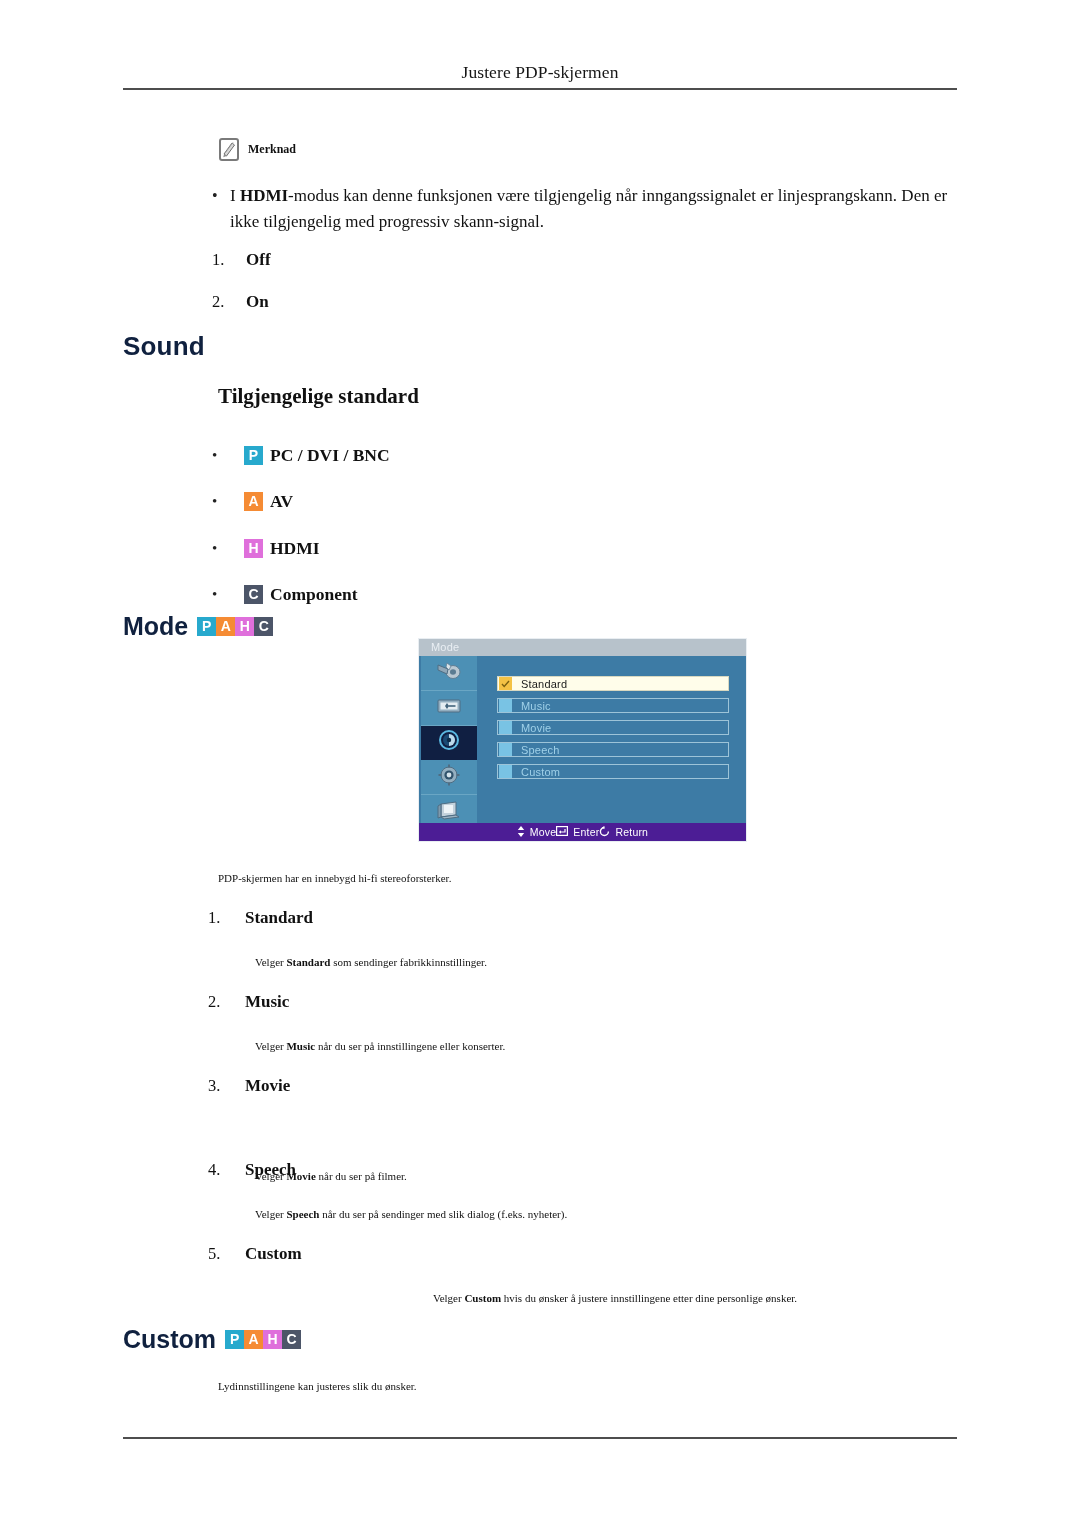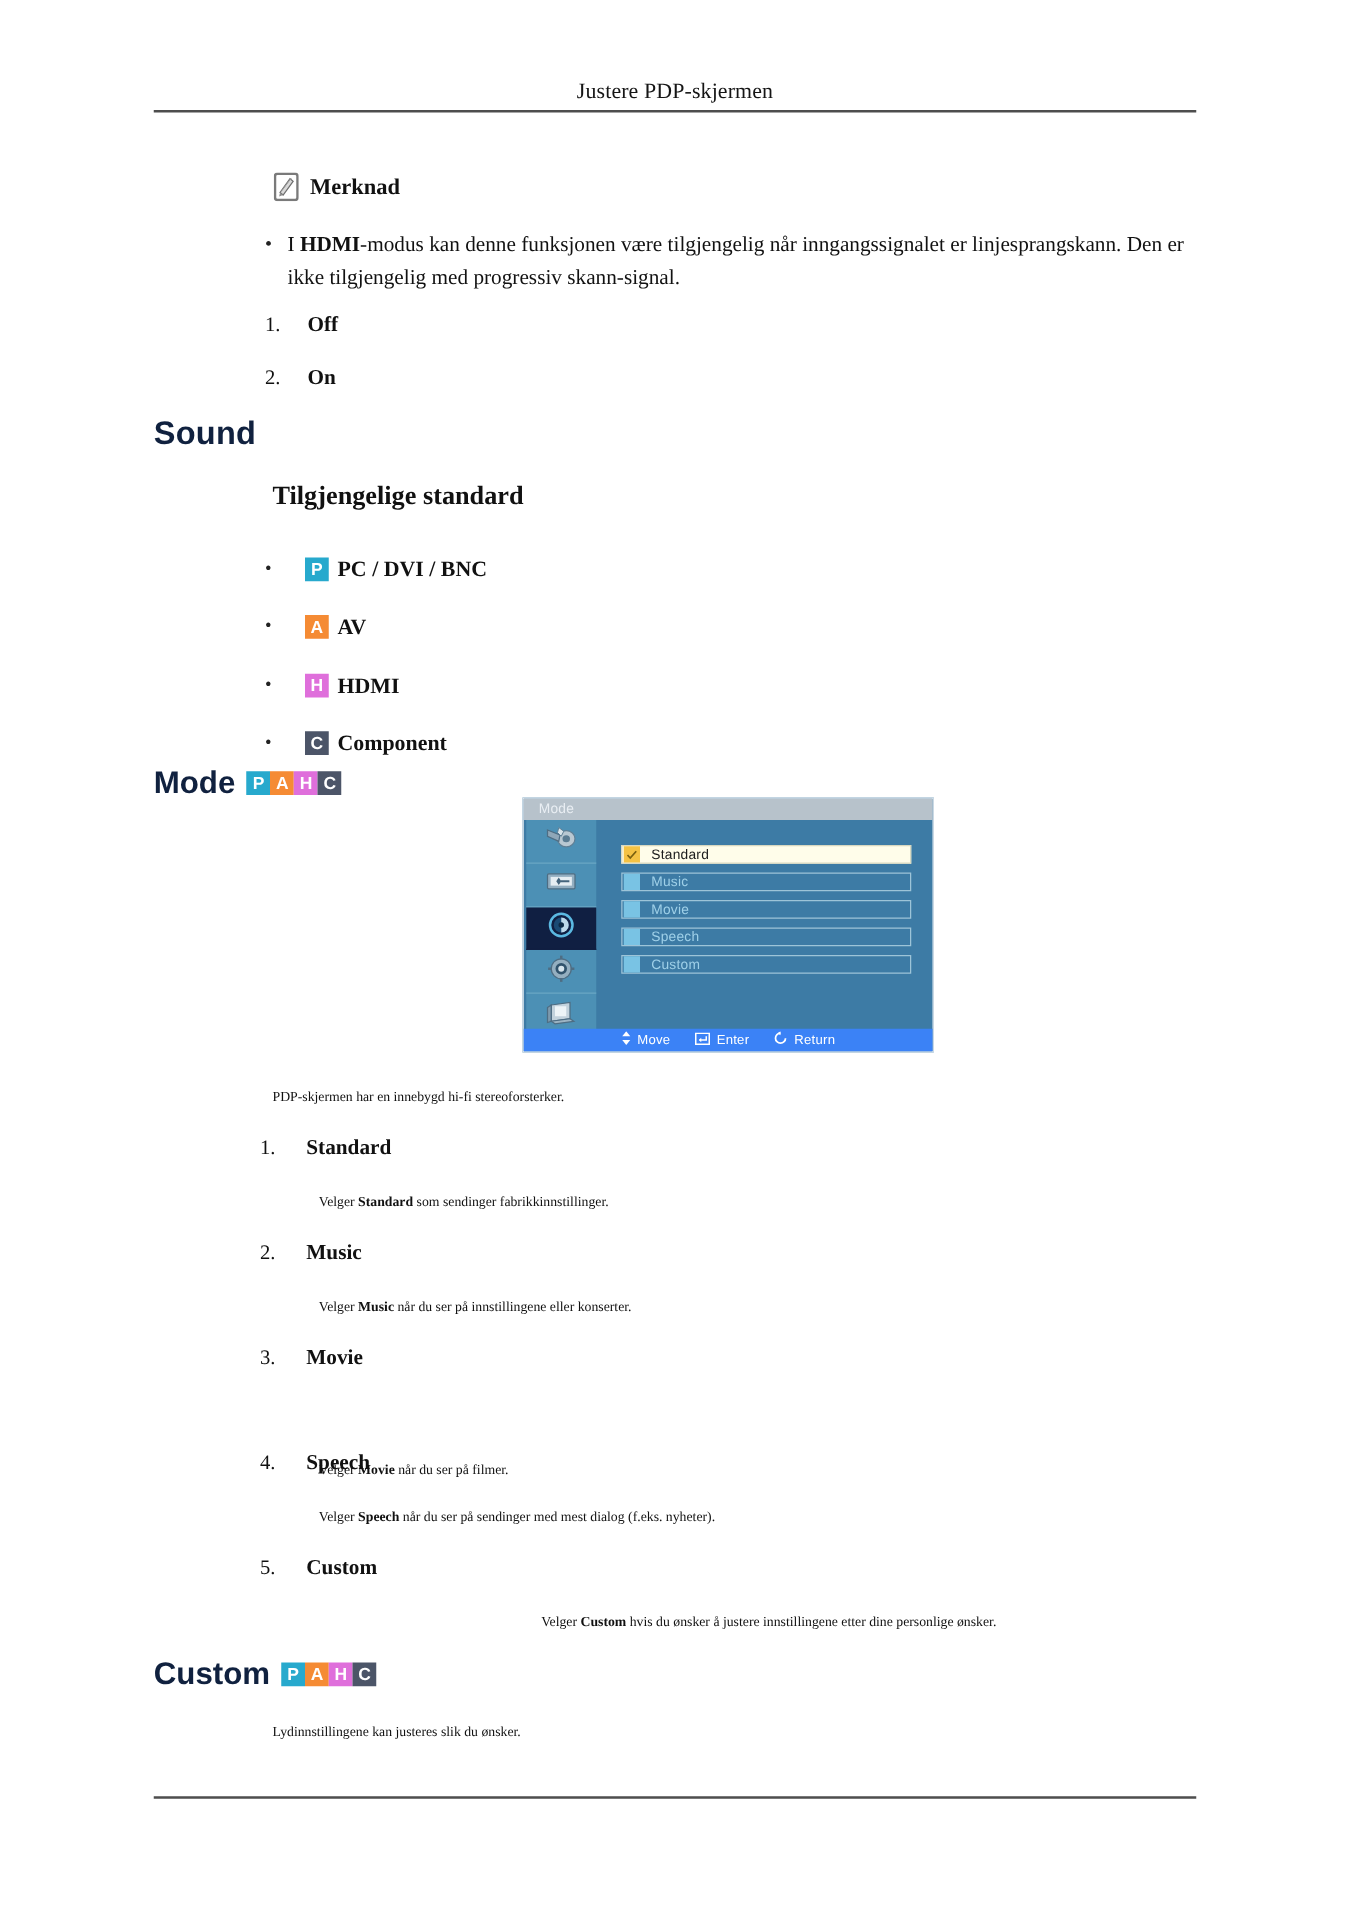--- a/index.html
+++ b/index.html
@@ -65,21 +65,21 @@
   .note-icon {
     width: 20px;
     height: 23px;
     position: relative;
     display: inline-block;
   }
   .note-icon svg { display: block; }
   .note-label {
     font-family: "Liberation Serif", "DejaVu Serif", serif;
     font-weight: bold;
-    font-size: 18px;
+    font-size: 12px;
     color: #111;
   }
 
   .bullet-row {
     position: absolute;
     display: flex;
     align-items: flex-start;
   }
   .bullet-dot {
     width: 18px;
@@ -279,25 +279,24 @@
     border: 1px solid #9dc4d8;
   }
   .osd-row.unsel .chk { background: #79c3e4; }
   .osd-row.unsel .lbl { color: #9fd0e8; }
 
   .osd-foot {
     position: absolute;
     left: 0; bottom: 0;
     width: 100%;
     height: 18px;
-    background: #3b82f6;
+    background: #4c1d95;
     display: flex;
     align-items: center;
     justify-content: center;
-    gap: 20px;
   }
   .osd-foot .fitem {
     display: flex;
     align-items: center;
     gap: 5px;
     font-size: 10.5px;
     color: #ffffff;
     letter-spacing: .2px;
   }
 
@@ -541,21 +540,21 @@
   </div>
   <div class="para" style="left:255px; top:1164px; width:680px;">
     <span>Velger </span><b>Movie</b><span> når du ser på filmer.</span>
   </div>
 
   <div class="n-entry" style="left:208px; top:1160px;">
     <span class="n-i">4.</span>
     <span class="n-t">Speech</span>
   </div>
   <div class="para" style="left:255px; top:1202px; width:700px;">
-    <span>Velger </span><b>Speech</b><span> når du ser på sendinger med mest dialog (f.eks. nyheter).</span>
+    <span>Velger </span><b>Speech</b><span> når du ser på sendinger med slik dialog (f.eks. nyheter).</span>
   </div>
 
   <div class="n-entry" style="left:208px; top:1244px;">
     <span class="n-i">5.</span>
     <span class="n-t">Custom</span>
   </div>
   <div class="para" style="left:255px; top:1286px; width:720px;text-align:center;">
     <span>Velger </span><b>Custom</b><span> hvis du ønsker å justere innstillingene etter dine personlige ønsker.</span>
   </div>
 

